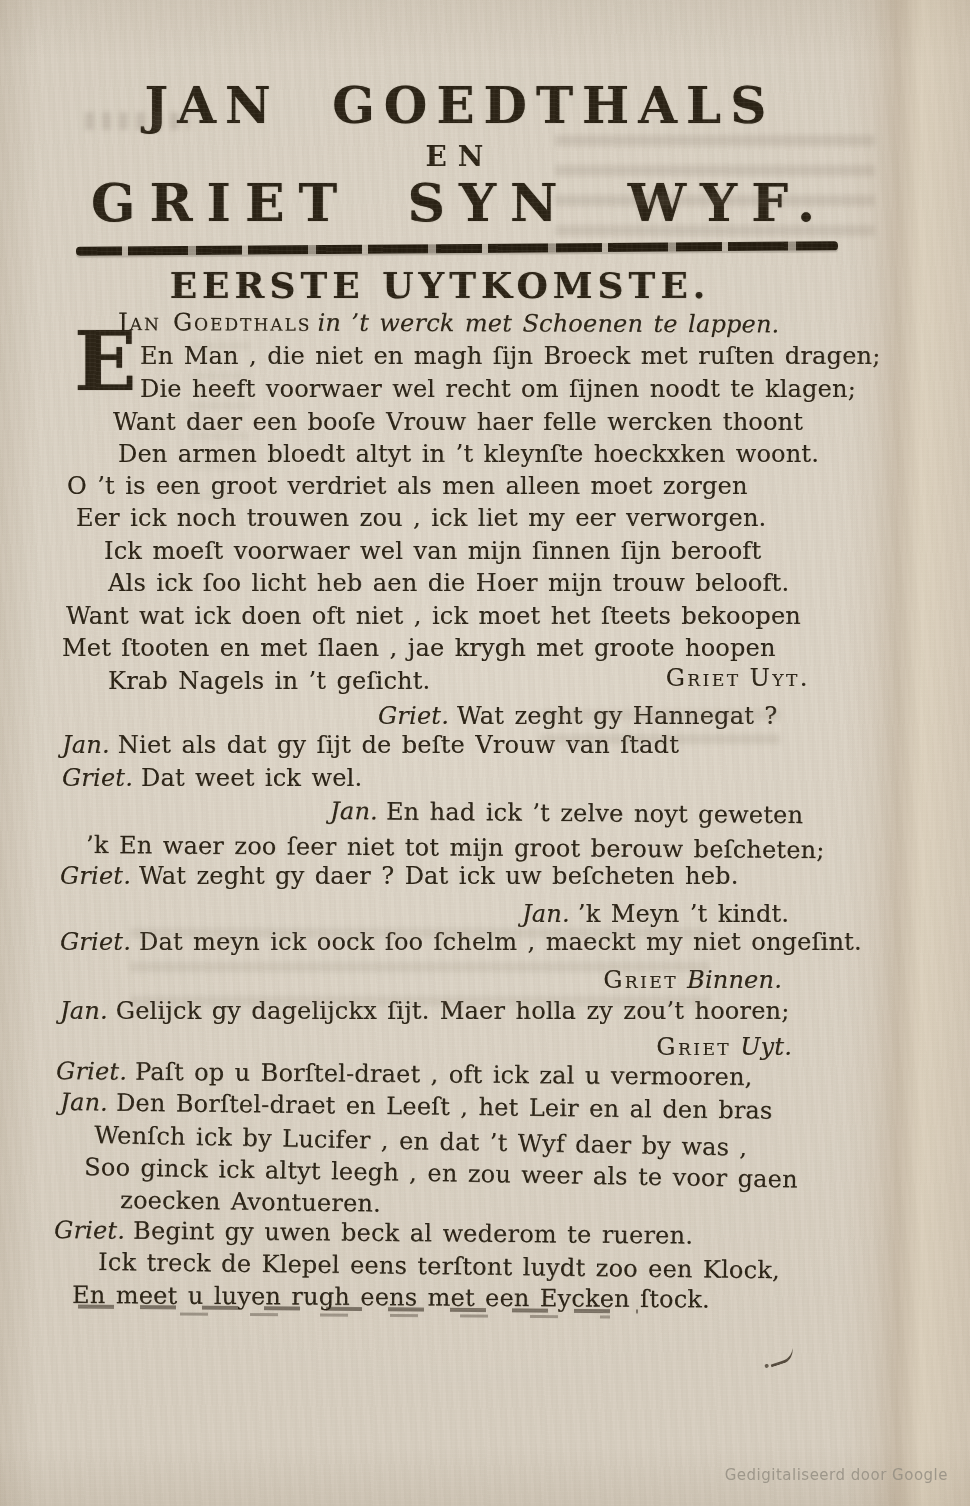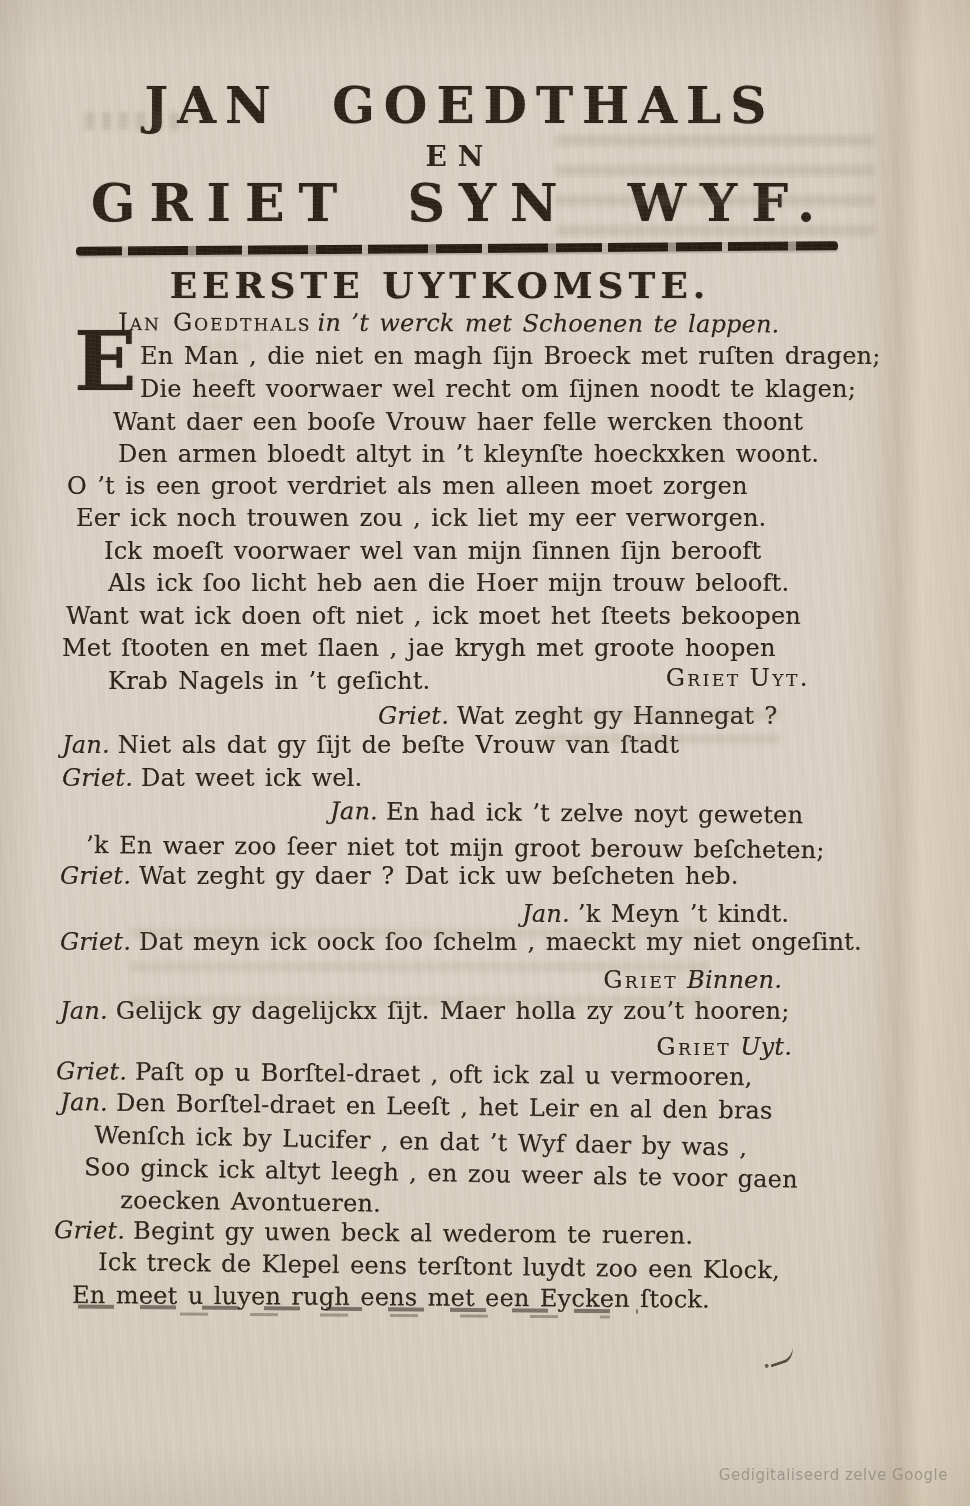--- a/index.html
+++ b/index.html
@@ -164,15 +164,15 @@
   <div class="ln" style="top:1153px;left:84px;transform:rotate(1deg)"><span>Soo ginck ick altyt leegh , en zou weer als te voor gaen</span></div>
   <div class="ln" style="top:1186px;left:120px;transform:rotate(.8deg)"><span>zoecken Avontueren.</span></div>
   <div class="ln" style="top:1216px;left:54px;transform:rotate(.5deg)"><span class="sp">Griet.</span><span>Begint gy uwen beck al wederom te rueren.</span></div>
   <div class="ln" style="top:1248px;left:98px;transform:rotate(.7deg)"><span>Ick treck de Klepel eens terſtont luydt zoo een Klock,</span></div>
   <div class="ln" style="top:1281px;left:72px;transform:rotate(.4deg)"><span>En meet u luyen rugh eens met een Eycken ſtock.</span></div>
 
   <div class="smudge sm1"></div>
   <div class="smudge sm2"></div>
   <div class="ink-mark"></div>
 
-  <div class="watermark">Gedigitaliseerd zelve Google</div>
+  <div class="watermark">Gedigitaliseerd door Google</div>
 
 </div>
 
 </body></html>

